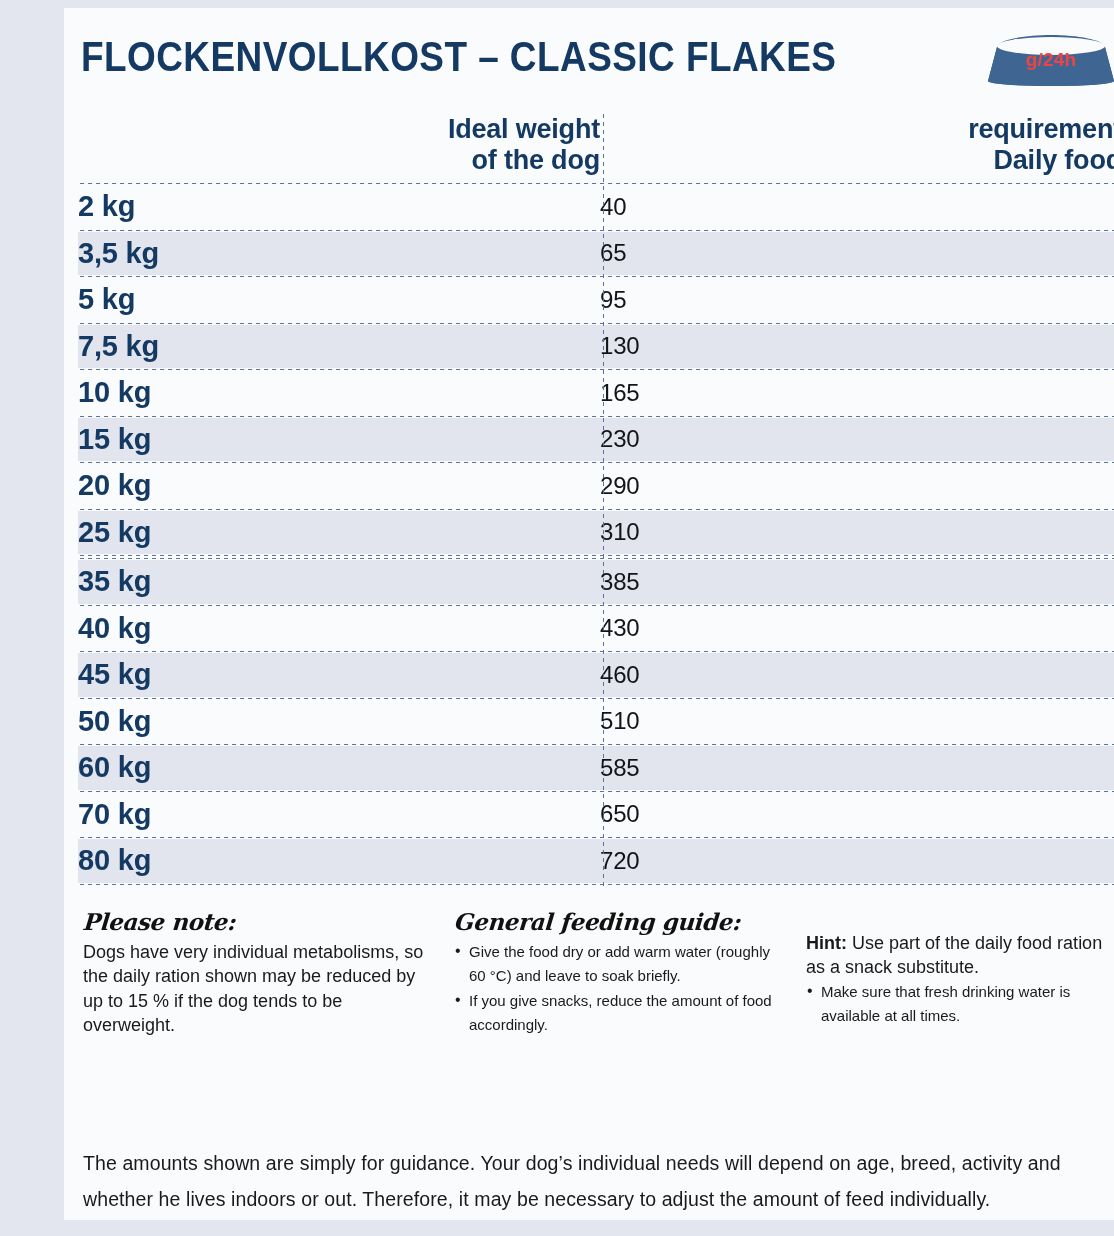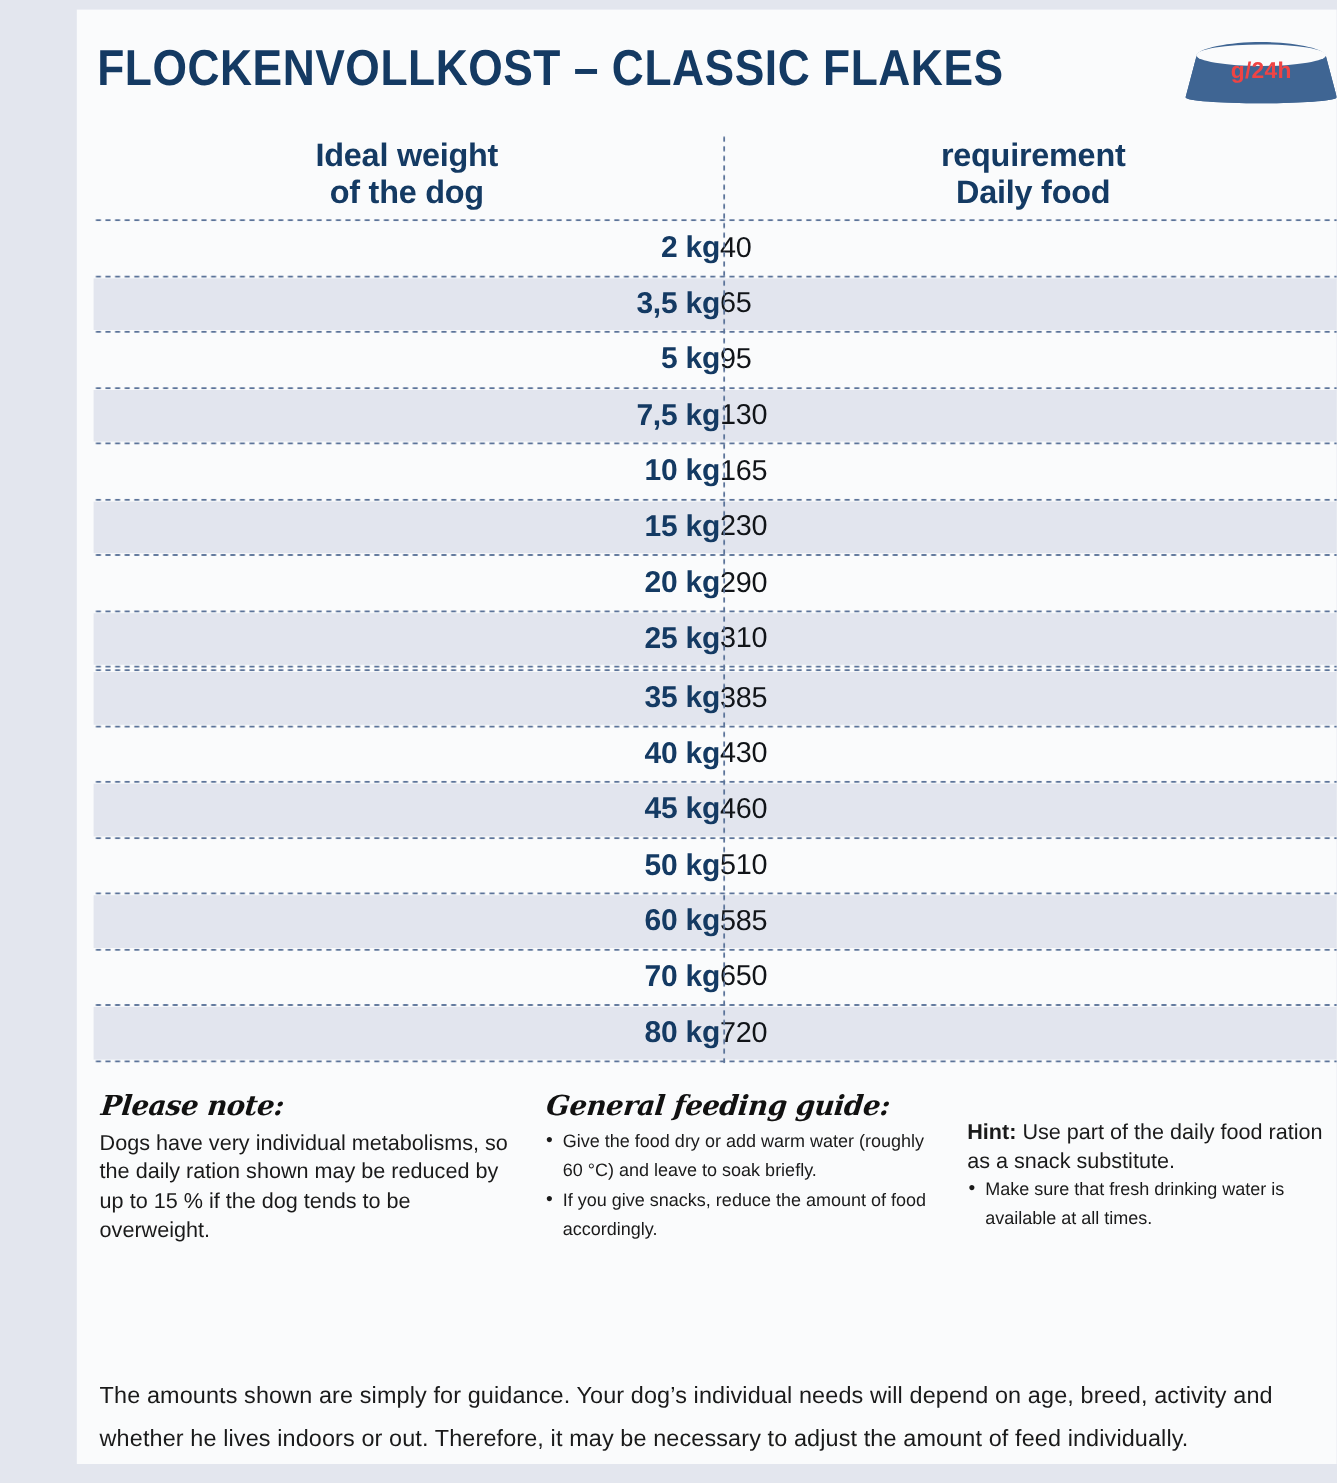--- a/index.html
+++ b/index.html
@@ -100,43 +100,43 @@
     flex: 0 0 50%;
     text-align: center;
     font-family: "Liberation Sans Narrow", "Liberation Sans", sans-serif;
     font-weight: bold;
     font-size: 27px;
     line-height: 31px;
     color: #143a63;
     padding-top: 10px;
     letter-spacing: -0.2px;
   }
-  .th span { display: block; }
+  .th span { display: block; text-align: right; }
 
   .hrule {
     height: 3px;
     background-image: radial-gradient(#5b7399 38%, transparent 42%);
     background-size: 8px 3px;
     background-repeat: repeat-x;
   }
 
   .row {
     display: flex;
     align-items: center;
     height: 43.5px;
     position: relative;
   }
   .row.alt { background: #e2e5ee; }
 
   .cell-weight {
     flex: 0 0 50%;
-    text-align: right;
-    font-family: "Liberation Sans Narrow", "Liberation Sans", sans-serif;
-    font-weight: bold;
-    font-size: 25px;
+    text-align: left;
+    font-family: "Liberation Sans Narrow", "Liberation Sans", sans-serif;
+    font-weight: bold;
+    font-size: 29px;
     color: #143a63;
     letter-spacing: -0.2px;
   }
   .cell-amount {
     flex: 0 0 50%;
     text-align: left;
     font-family: "Liberation Sans Narrow", "Liberation Sans", sans-serif;
     font-weight: normal;
     font-size: 24px;
     color: #111418;

